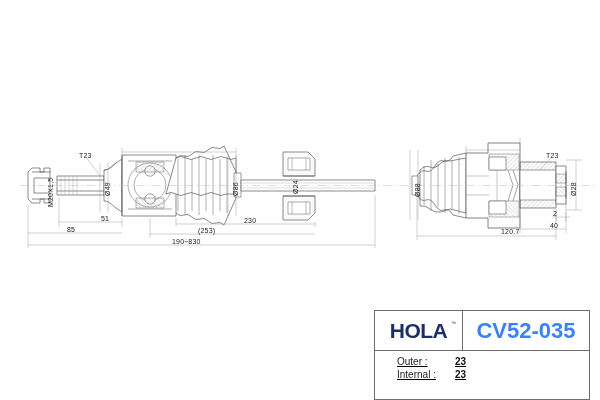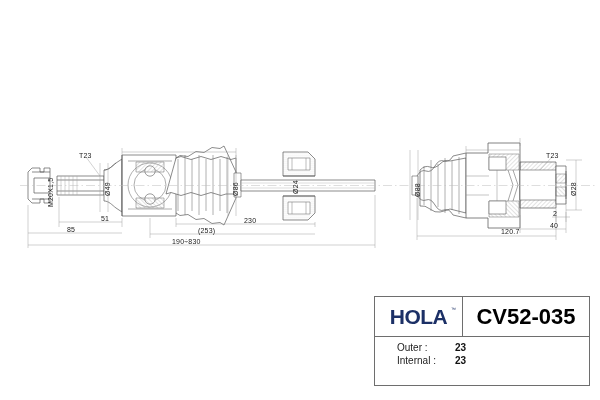--- a/index.html
+++ b/index.html
@@ -36,21 +36,21 @@
   }
   .dim-label.vert {
     transform-origin: left top;
     transform: rotate(-90deg);
   }
 
   
   #title-block {
     position: absolute;
     left: 374px;
-    top: 296px;
+    top: 310px;
     width: 216px;
     height: 90px;
     border: 1px solid #6e6e6e;
     background: #ffffff;
     box-sizing: border-box;
   }
   #tb-top {
     display: flex;
     height: 40px;
     border-bottom: 1px solid #6e6e6e;
@@ -83,27 +83,28 @@
   #tb-part-cell {
     flex: 1;
     display: flex;
     align-items: center;
     justify-content: center;
   }
   #part-number {
     font-family: "Liberation Sans", sans-serif;
     font-weight: bold;
     font-size: 22px;
-    color: #000000;
+    color: #3b82f6;
     letter-spacing: 0px;
   }
   #tb-bottom {
     height: 49px;
     padding: 5px 0 0 22px;
     box-sizing: border-box;
+    text-decoration: underline;
   }
   .spec-row {
     display: flex;
     align-items: baseline;
     height: 13px;
     font-size: 10px;
     color: #222222;
   }
   .spec-key {
     width: 58px;

